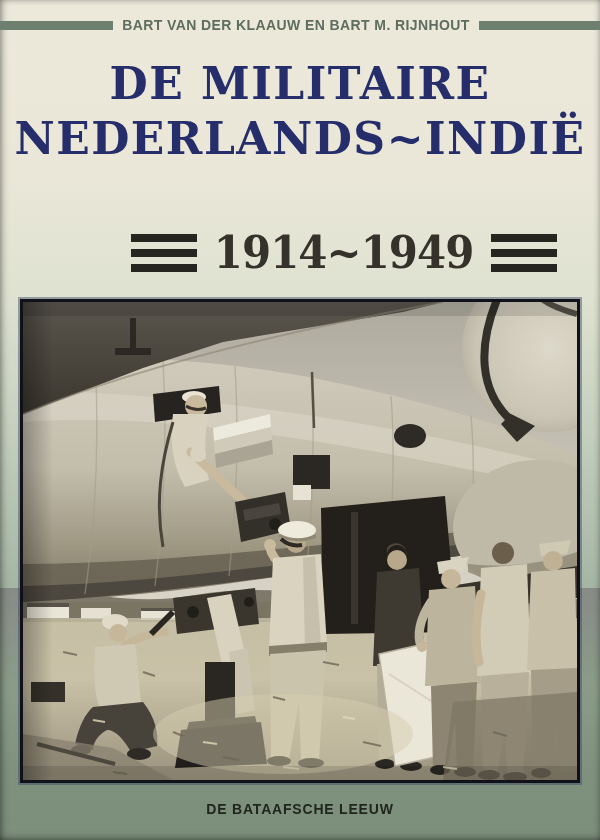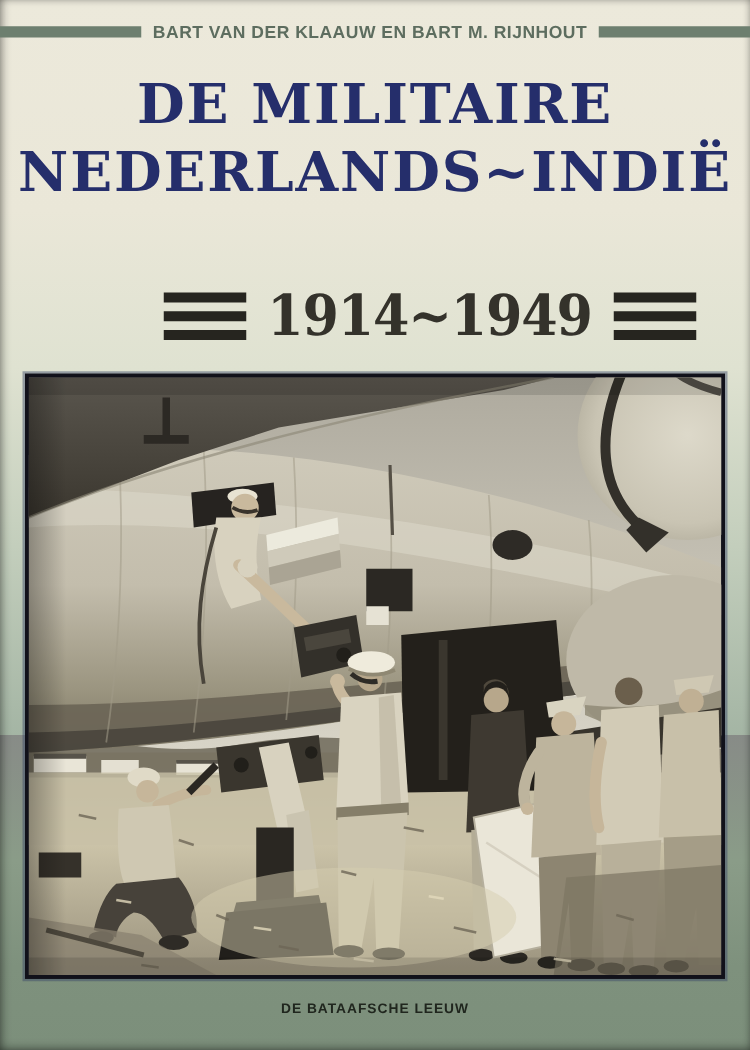--- a/index.html
+++ b/index.html
@@ -54,21 +54,21 @@
   
   .photo-frame{
     position:absolute;left:20px;top:299px;width:560px;height:484px;
     box-sizing:border-box;border:3px solid #11111a;background:#0f0f14;
     box-shadow:0 0 0 2px rgba(58,70,105,.45);
   }
   .photo-frame svg{display:block;}
   
   .publisher{
     position:absolute;top:801px;left:0;width:100%;text-align:center;
-    font-weight:bold;font-size:11px;letter-spacing:.8px;color:#20261e;
+    font-weight:bold;font-size:14px;letter-spacing:.8px;color:#20261e;
   }
 </style>
 </head>
 <body>
 
 <div class="cover">
 
   <div class="author-band">
     <div class="author-rule left"></div>
     <div class="author-text">BART VAN DER KLAAUW EN BART M. RIJNHOUT</div>

